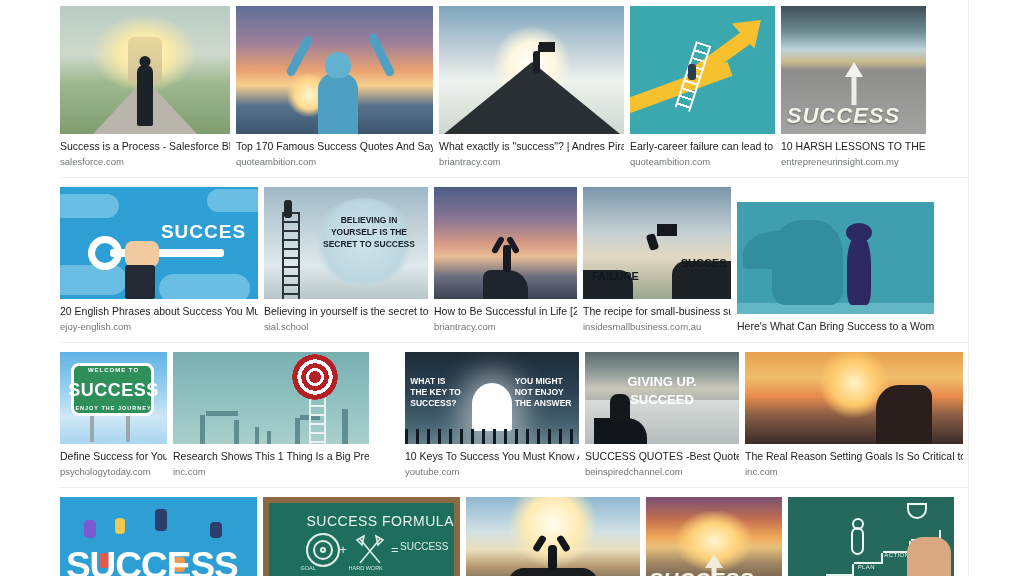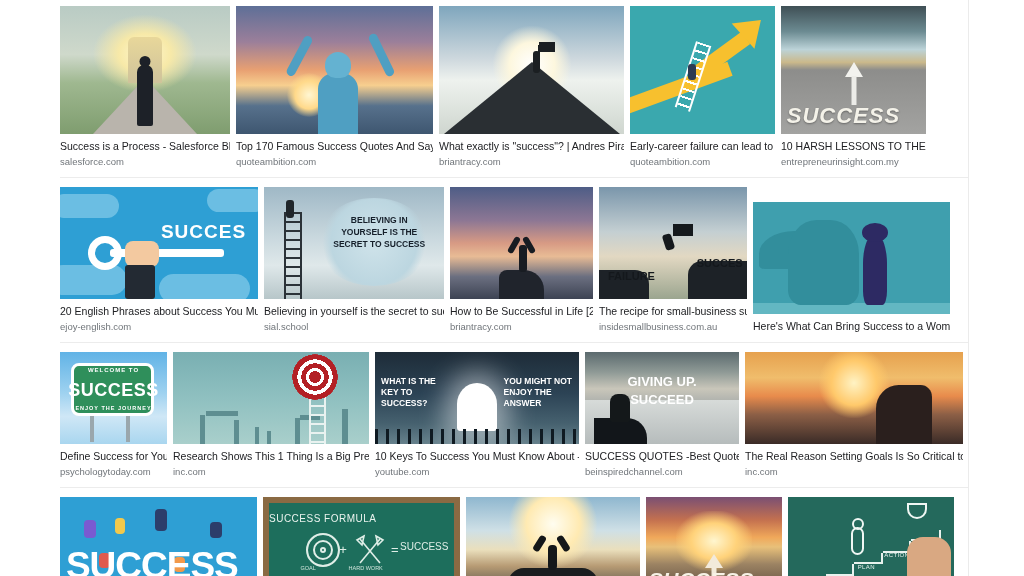--- a/index.html
+++ b/index.html
@@ -187,21 +187,21 @@
                 background:radial-gradient(circle,#fff3c4 0%,#ffc96b 45%,rgba(255,201,107,0) 72%); }
   .a15 .pk { position:absolute; right:14%; bottom:0; width:26%; height:64%; background:#2a1f1d; border-radius:40% 20% 0 0; }
 
   
   .a16 { background:#2e9fd4; }
   .a16 .word2 { left:3%; bottom:6%; font-size:37px; letter-spacing:-1px; color:#fff; }
   .a16 .pers { position:absolute; border-radius:4px; }
 
   
   .a17 { background:#1d6e5c; border:6px solid #8a6a43; }
-  .a17 .ttl { left:0; right:0; top:12%; text-align:left; font-size:10px; letter-spacing:.5px; color:#eaf3ee; font-weight:400; }
+  .a17 .ttl { left:0; right:0; top:12%; text-align:right; font-size:14px; letter-spacing:.5px; color:#eaf3ee; font-weight:400; }
   .a17 .trg { position:absolute; left:20%; top:36%; width:34px;height:34px;border-radius:50%;
               border:2px solid #dfeee7; box-shadow:inset 0 0 0 5px #1d6e5c, inset 0 0 0 7px #dfeee7, inset 0 0 0 12px #1d6e5c, inset 0 0 0 14px #dfeee7; }
   .a17 .plus { left:38%; top:46%; font-size:13px; color:#dfeee7; font-weight:400; }
   .a17 .axe { position:absolute; left:46%; top:36%; width:32px; height:34px; }
   .a17 .eq { left:66%; top:46%; font-size:13px; color:#dfeee7; font-weight:400; }
   .a17 .res { right:3%; top:45%; font-size:10px; color:#dfeee7; font-weight:400; }
   .a17 .lb1 { left:17%; top:74%; font-size:5.5px; color:#cfe4db; font-weight:400; }
   .a17 .lb2 { left:43%; top:74%; font-size:5.5px; color:#cfe4db; font-weight:400; }
 
   
@@ -346,21 +346,21 @@
                 <div class="cuff"></div>
               <div class="txtart word">SUCCES</div>
             </div>
           </div>
           <div class="cap">
             <div class="cap-title">20 English Phrases about Success You Must Know...</div>
             <div class="cap-site">ejoy-english.com</div>
           </div>
         </div>
 
-        <div class="tile" style="width:180px;">
+        <div class="tile" style="width:164px;">
           <div class="thumb" style="height:112px;">
             <div class="art a7">
                 <div class="disc"></div>
                 <div class="lad"></div>
                 <div class="per"></div>
               <div class="txtart quote">BELIEVING IN YOURSELF IS THE SECRET TO SUCCESS</div>
             </div>
           </div>
           <div class="cap">
             <div class="cap-title">Believing in yourself is the secret to success...</div>
@@ -454,21 +454,21 @@
               <div class="lad2"></div>
                 <div class="target"></div>
             </div>
           </div>
           <div class="cap">
             <div class="cap-title">Research Shows This 1 Thing Is a Big Predictor of S...</div>
             <div class="cap-site">inc.com</div>
           </div>
         </div>
 
-        <div class="tile" style="width:204px;">
+        <div class="tile" style="width:174px;margin-left:30px;">
           <div class="thumb" style="height:92px;">
             <div class="art a13">
                 <div class="khb"></div>
                 <div class="kh"></div>
                 <div class="crowd"></div>
               <div class="txtart ql">WHAT IS THE KEY TO SUCCESS?</div>
               <div class="txtart qr">YOU MIGHT NOT ENJOY THE ANSWER</div>
             </div>
           </div>
           <div class="cap">

